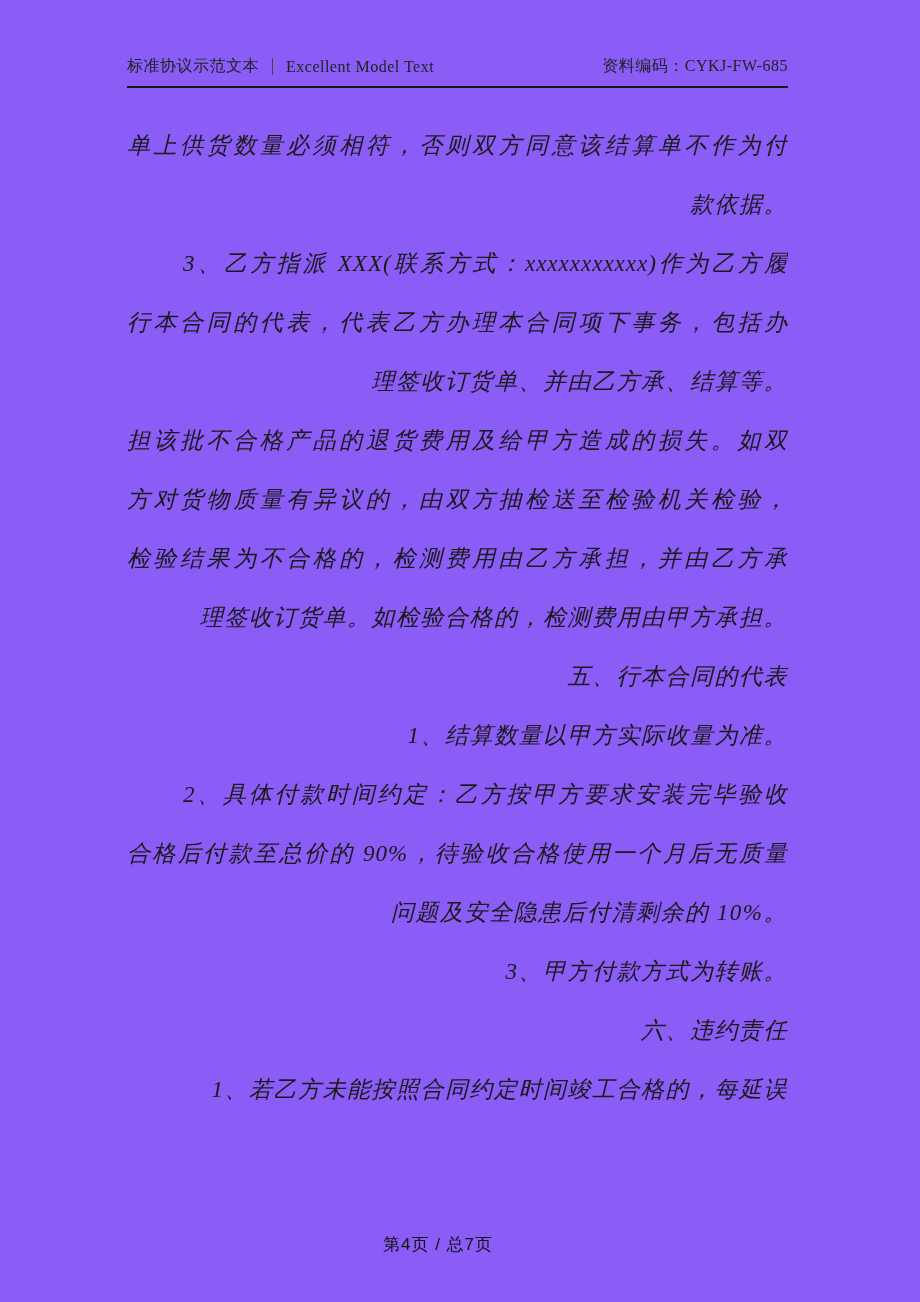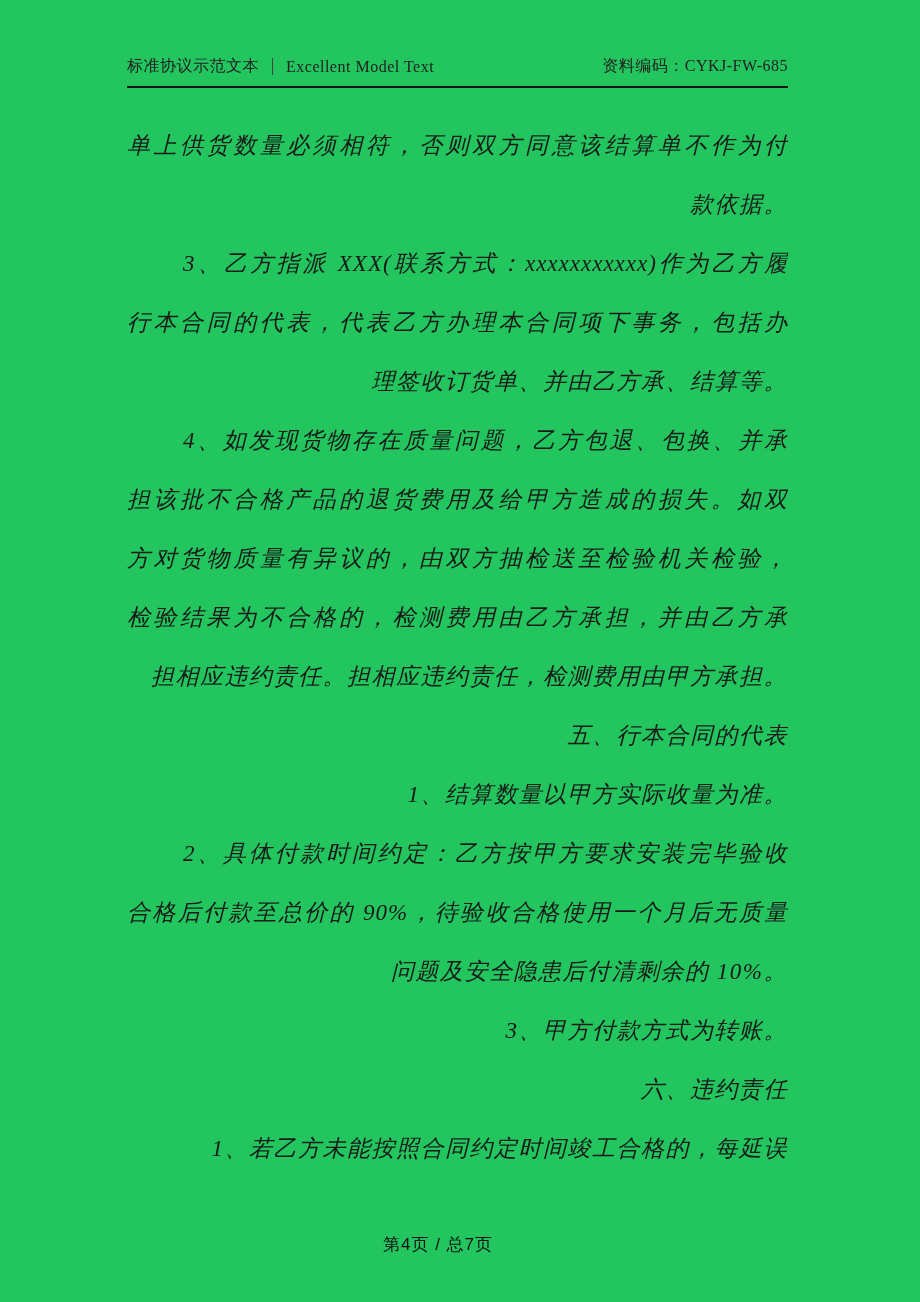--- a/index.html
+++ b/index.html
@@ -1,21 +1,21 @@
 <!DOCTYPE html>
 <html><head>
 <meta charset="utf-8">
 <style>
   * { margin: 0; padding: 0; box-sizing: border-box; }
   html, body { background: #e8e8e8; }
   .page {
     position: relative;
     width: 920px;
     height: 1302px;
-    background: #22c55e;
+    background: #8b5cf6;
     font-family: "Liberation Serif", "DejaVu Serif", serif;
     color: #1a1a1a;
     overflow: hidden;
   }
   .page-header {
     position: absolute;
     top: 56px;
     left: 127px;
     width: 661px;
     display: flex;
@@ -97,25 +97,24 @@
       <div class="paragraph">
         <div class="line fill">单上供货数量必须相符，否则双方同意该结算单不作为付</div>
         <div class="line">款依据。</div>
       </div>
       <div class="paragraph">
         <div class="line fill indent">3、乙方指派 XXX(联系方式：xxxxxxxxxxx)作为乙方履</div>
         <div class="line fill">行本合同的代表，代表乙方办理本合同项下事务，包括办</div>
         <div class="line">理签收订货单、并由乙方承、结算等。</div>
       </div>
       <div class="paragraph">
-        <div class="line fill indent">4、如发现货物存在质量问题，乙方包退、包换、并承</div>
         <div class="line fill">担该批不合格产品的退货费用及给甲方造成的损失。如双</div>
         <div class="line fill">方对货物质量有异议的，由双方抽检送至检验机关检验，</div>
         <div class="line fill">检验结果为不合格的，检测费用由乙方承担，并由乙方承</div>
-        <div class="line">担相应违约责任。担相应违约责任，检测费用由甲方承担。</div>
+        <div class="line">理签收订货单。如检验合格的，检测费用由甲方承担。</div>
       </div>
       <div class="paragraph heading">
         <div class="line indent">五、行本合同的代表</div>
       </div>
       <div class="paragraph">
         <div class="line indent">1、结算数量以甲方实际收量为准。</div>
       </div>
       <div class="paragraph">
         <div class="line fill indent">2、具体付款时间约定：乙方按甲方要求安装完毕验收</div>
         <div class="line fill">合格后付款至总价的 90%，待验收合格使用一个月后无质量</div>

